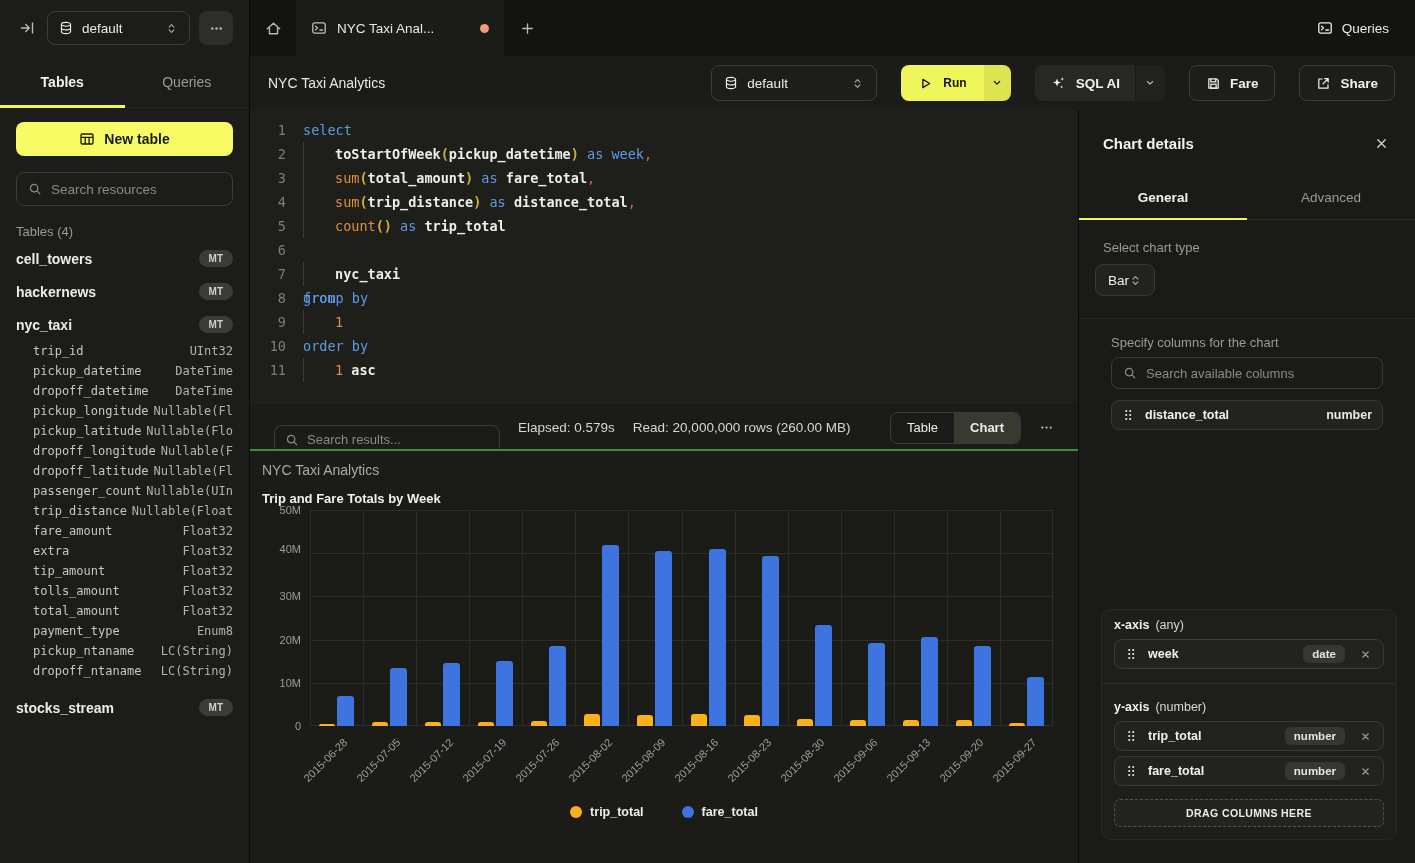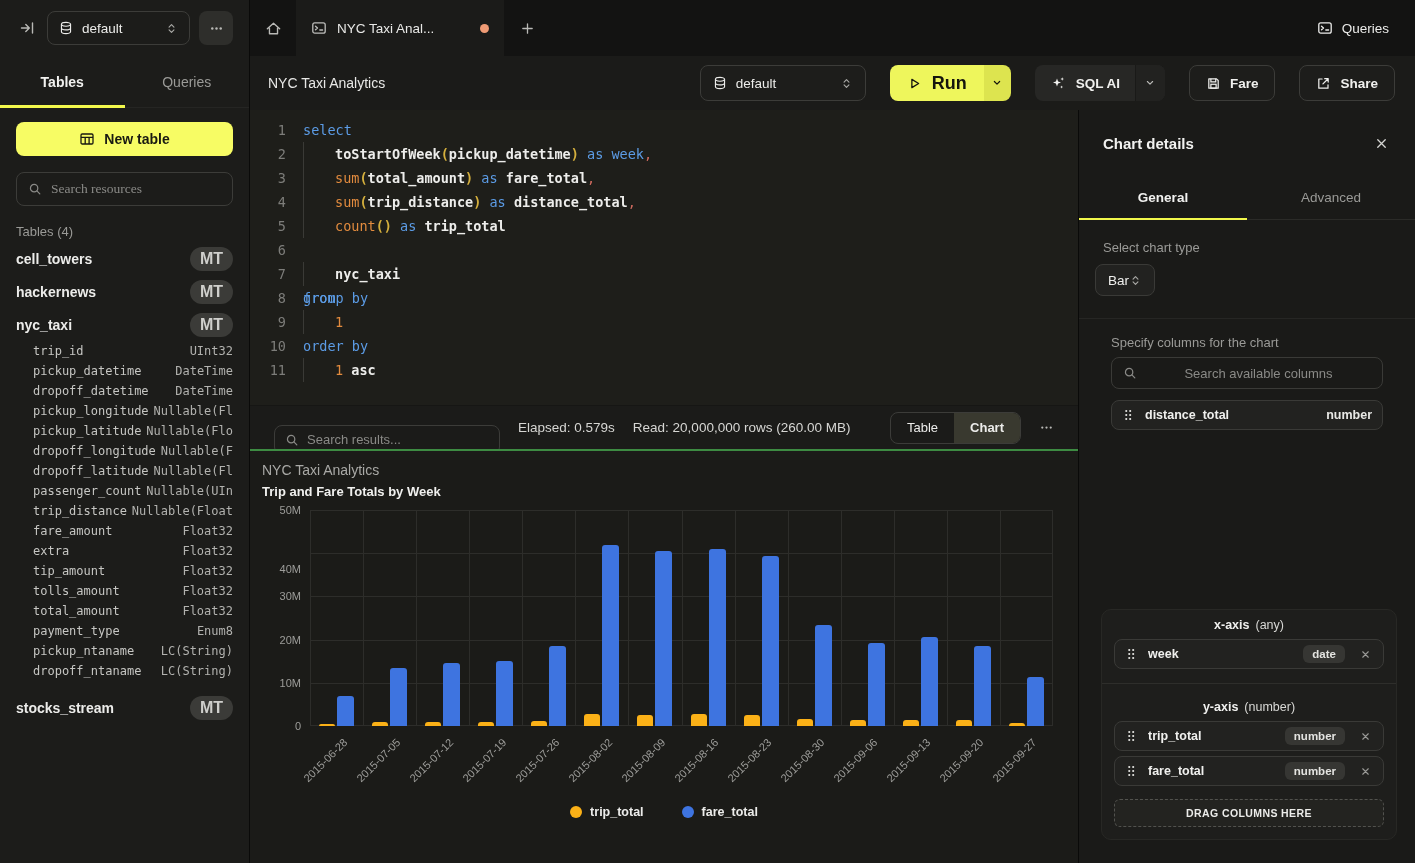--- a/index.html
+++ b/index.html
@@ -17,48 +17,48 @@
   .db-select { flex:1; height:34px; border:1px solid #3c3c39; border-radius:8px; display:flex; align-items:center; gap:9px; padding:0 11px; color:#ececea; font-size:13.5px; }
   .db-select .lbl { flex:1; text-align:left; }
   .db-select .ud { color:#a9a9a6; }
   .more-btn { width:34px; height:34px; border-radius:8px; background:#2e2e2b; color:#b9b9b6; display:flex; align-items:center; justify-content:center; }
   .sidebar-tabs { height:52px; display:flex; border-bottom:1px solid #252523; flex:none; }
   .s-tab { flex:1; display:flex; align-items:center; justify-content:center; font-size:14px; color:#9a9a97; position:relative; }
   .s-tab.active { color:#f2f2f0; font-weight:700; }
   .s-tab.active::after { content:""; position:absolute; left:0; right:0; bottom:-1px; height:3px; background:#f2f84c; }
   .sidebar-body { flex:1; padding:14px 16px 0; overflow:hidden; }
   .new-table { width:100%; height:34px; border-radius:8px; background:#f7fc64; color:#191911; font-weight:700; font-size:14px; display:flex; align-items:center; justify-content:center; gap:9px; }
-  .search-box { margin-top:16px; height:34px; border:1px solid #3c3c39; border-radius:8px; display:flex; align-items:center; gap:9px; padding:0 11px; color:#8a8a87;font-family:Liberation Serif, serif; }
+  .search-box { margin-top:16px; height:34px; border:1px solid #3c3c39; border-radius:8px; display:flex; align-items:center; gap:9px; padding:0 11px; color:#8a8a87; }
   .search-box input { background:transparent; border:none; outline:none; color:#e6e6e4; font-size:13.5px; width:100%; }
   input::placeholder { color:#8a8a87; }
   .section-label { margin-top:18px; font-size:13px; color:#9a9a97; height:18px; }
   .table-row { height:33px; display:flex; align-items:center; justify-content:space-between; cursor:pointer; }
   .table-row.gap-top { margin-top:10px; }
   .t-name { font-size:14px; font-weight:600; color:#ececea; }
-  .mt-badge { background:#3b3b38; color:#cfcfcc; font-size:16px; font-weight:700; padding:3px 10px; border-radius:999px; }
+  .mt-badge { background:#3b3b38; color:#cfcfcc; font-size:10px; font-weight:700; padding:3px 10px; border-radius:999px; }
   .engine-line { font-size:12.5px; color:#9a9a97; height:26px; line-height:24px; }
   .col-row { display:flex; justify-content:space-between; font-family:"DejaVu Sans Mono", monospace; font-size:12px; height:20px; line-height:20px; color:#c6c6c3; padding-left:17px; }
   .c-type { color:#b2b2af; }
 
   
   .main { flex:1; display:flex; flex-direction:column; min-width:0; }
   .tabstrip { height:56px; display:flex; align-items:stretch; background:#131312; flex:none; }
   .home-btn { width:46px; display:flex; align-items:center; justify-content:center; color:#b9b9b6; }
   .tab { width:208px; background:#1b1b19; display:flex; align-items:center; gap:10px; padding:0 15px; color:#e8e8e6; font-size:13.5px; cursor:pointer; }
   .tab .t-ic { color:#bdbdba; }
   .tab .dot { width:9px; height:9px; border-radius:50%; margin-left:auto; }
   .plus-btn { width:46px; display:flex; align-items:center; justify-content:center; color:#b9b9b6; }
   .queries-btn { margin-left:auto; margin-right:26px; display:flex; align-items:center; gap:9px; color:#ececea; font-size:13.5px; }
   .header-row { height:54px; background:#1b1b19; display:flex; align-items:center; padding:0 20px 0 18px; flex:none; }
   .page-title { font-size:14px; color:#e8e8e6; }
   .header-controls { margin-left:auto; display:flex; align-items:center; gap:24px; }
   .hdr-select { width:166px; height:36px; border:1px solid #3c3c39; border-radius:8px; display:flex; align-items:center; gap:9px; padding:0 12px; font-size:13.5px; color:#ececea; background:#1d1d1b; }
   .hdr-select .lbl { flex:1; text-align:left; }
   .run-btn { display:flex; height:36px; border-radius:8px; overflow:hidden; }
-  .run-main { background:#eef65c; color:#15150d; font-weight:700; font-size:18px; display:flex; align-items:center; gap:10px; padding:0 17px; }
+  .run-main { background:#eef65c; color:#15150d; font-weight:700; font-size:12px; display:flex; align-items:center; gap:10px; padding:0 17px; }
   .run-caret { width:27px; background:#dde44f; display:flex; align-items:center; justify-content:center; color:#15150d; }
   .sqlai-btn { height:36px; border-radius:8px; background:#272725; display:flex; align-items:stretch; overflow:hidden; }
   .sqlai-main { display:flex; align-items:center; gap:10px; padding:0 15px; color:#f0f0ee; font-weight:600; font-size:13.5px; }
   .sqlai-caret { width:30px; display:flex; align-items:center; justify-content:center; color:#b9b9b6; border-left:1px solid #1a1a18; background:#222220; }
   .ghost-btn { height:36px; border:1px solid #3c3c39; border-radius:8px; display:flex; align-items:center; gap:9px; padding:0 16px; color:#f0f0ee; font-weight:600; font-size:13.5px; background:#1d1d1b; }
 
   .body-row { flex:1; display:flex; min-height:0; }
   .work-col { width:828px; flex:none; display:flex; flex-direction:column; background:#1e1e1a; min-height:0; }
 
   
@@ -82,21 +82,21 @@
   .rb-search input { background:transparent; border:none; outline:none; color:#e6e6e4; font-size:13px; width:100%; }
   .rb-stat { font-size:13.5px; color:#d6d6d3; white-space:nowrap; }
   .view-toggle { margin-left:auto; display:flex; border:1px solid #3c3c39; border-radius:8px; overflow:hidden; height:32px; }
   .vt-seg { padding:0 16px; display:flex; align-items:center; font-size:13px; color:#ececea; }
   .vt-seg.active { background:#39392f; font-weight:600; }
   .rb-more { color:#b9b9b6; }
 
   
   .chart-section { flex:1; position:relative; background:#1b1b18; border-top:2px solid #3d8b42; overflow:hidden; }
   .chart-title { position:absolute; left:12px; top:11px; font-size:14px; color:#a9a9a6; }
-  .chart-subtitle { position:absolute; left:12px; top:33px; font-size:13px; font-weight:700; color:#f0f0ee; }
+  .chart-subtitle { position:absolute; left:12px; top:40px; font-size:13px; font-weight:700; color:#f0f0ee; }
   .plot { position:absolute; left:60px; top:59px; width:743px; height:216px; }
   .gl-v { position:absolute; top:0; bottom:0; width:1px; background:#2d2d2a; }
   .gl-h { position:absolute; left:0; right:0; height:1px; background:#2d2d2a; }
   .ytick { position:absolute; right:calc(100% + 9px); transform:translateY(-50%); font-size:11px; color:#9d9d9a; white-space:nowrap; }
   .bar { position:absolute; bottom:0; border-radius:3px 3px 0 0; }
   .xlab { position:absolute; font-size:11px; color:#9d9d9a; white-space:nowrap; transform-origin:100% 0; transform:translateX(-100%) rotate(-45deg); }
   .legend { position:absolute; left:0; right:0; top:354px; display:flex; justify-content:center; gap:38px; }
   .legend-item { display:flex; align-items:center; gap:8px; font-size:12.5px; font-weight:600; color:#ececea; }
   .legend-dot { width:12px; height:12px; border-radius:50%; }
 
@@ -110,30 +110,30 @@
   .p-tab.active { color:#f2f2f0; font-weight:600; }
   .p-tab.active::after { content:""; position:absolute; left:0; right:0; bottom:-1px; height:2px; background:#f2f84c; }
   .panel-content { flex:1; padding:0 16px; overflow:hidden; }
   .p-label { font-size:13px; color:#9a9a97; height:16px; }
   .lbl-type { margin:20px 0 0 8px; }
   .type-select { margin-top:8px; height:32px; border:1px solid #3a3a37; background:#222220; border-radius:8px; display:flex; align-items:center; padding:0 12px; font-size:13.5px; color:#f0f0ee; }
   .type-select .lbl { flex:1; text-align:left; }
   .p-divider { margin:22px -16px 0; height:1px; background:#262624; }
   .lbl-cols { margin:16px 0 0 16px; }
   .cols-search { margin:6px 16px 0; height:32px; border:1px solid #3a3a37; border-radius:8px; display:flex; align-items:center; gap:9px; padding:0 11px; color:#8a8a87; }
-  .cols-search input { background:transparent; border:none; outline:none; color:#e6e6e4; font-size:13px; width:100%;text-align:center; }
+  .cols-search input { background:transparent; border:none; outline:none; color:#e6e6e4; font-size:13px; width:100%; }
   .chip { height:30px; border:1px solid #3a3a37; background:#222220; border-radius:8px; display:flex; align-items:center; gap:11px; padding:0 10px; }
   .chip .drag { color:#e8e8e5; }
   .chip .c-name { font-size:12.5px; font-weight:700; color:#f0f0ee; flex:1; }
   .chip .c-plain-type { font-size:12.5px; font-weight:700; color:#e8e8e5; }
   .chip .c-pill { font-size:11.5px; font-weight:700; color:#e3e3e0; background:#363633; border-radius:6px; padding:3px 9px; }
   .chip .c-x { color:#9a9a97; display:flex; padding:2px; margin-left:2px; }
   .avail-chip { margin:11px 16px 0; }
   .axes-card { margin:179px 2px 0 6px; background:#1e1e1c; border:1px solid #282825; border-radius:10px; padding:6px 12px 12px; }
-  .axis-head { height:18px; display:flex; align-items:center; justify-content:center; gap:6px; font-size:12.5px; color:#f0f0ee; }
+  .axis-head { height:18px; display:flex; align-items:center; gap:6px; font-size:12.5px; color:#f0f0ee; }
   .axis-head .ax-name { font-weight:700; }
   .axis-head .ax-hint { color:#d8d8d5; }
   .axis-head.y-head { margin-top:14px; }
   .axis-items { display:flex; flex-direction:column; gap:5px; margin-top:5px; }
   .card-divider { height:1px; background:#2e2e2b; margin:14px -12px 0; }
   .dropzone { margin-top:13px; height:28px; border:1px dashed #52524e; border-radius:6px; background:#232320; display:flex; align-items:center; justify-content:center; font-size:10.5px; font-weight:700; letter-spacing:.4px; color:#ececea; }
 </style>
 </head>
 <body>
 
@@ -421,21 +421,21 @@
               <div class="gl-v" style="left:742px"></div>
               <div class="gl-h" style="top:215px"></div>
               <div class="ytick" style="top:216px">0</div>
               <div class="gl-h" style="top:173px"></div>
               <div class="ytick" style="top:172.8px">10M</div>
               <div class="gl-h" style="top:130px"></div>
               <div class="ytick" style="top:129.6px">20M</div>
               <div class="gl-h" style="top:86px"></div>
               <div class="ytick" style="top:86.4px">30M</div>
               <div class="gl-h" style="top:43px"></div>
-              <div class="ytick" style="top:59px">40M</div>
+              <div class="ytick" style="top:39px">40M</div>
               <div class="gl-h" style="top:0px"></div>
               <div class="ytick" style="top:0px">50M</div>
               <div class="bar" style="left:9.035714285714285px;width:16px;height:2px;background:#fbb117"></div>
               <div class="bar" style="left:27.035714285714285px;width:17px;height:30.240000000000002px;background:#3e74e0"></div>
               <div class="xlab" style="left:30.535714285714285px;top:226px">2015-06-28</div>
               <div class="bar" style="left:62.10714285714286px;width:16px;height:3.888px;background:#fbb117"></div>
               <div class="bar" style="left:80.10714285714286px;width:17px;height:58.32000000000001px;background:#3e74e0"></div>
               <div class="xlab" style="left:83.60714285714286px;top:226px">2015-07-05</div>
               <div class="bar" style="left:115.17857142857142px;width:16px;height:3.888px;background:#fbb117"></div>
               <div class="bar" style="left:133.17857142857142px;width:17px;height:62.63999999999999px;background:#3e74e0"></div>

